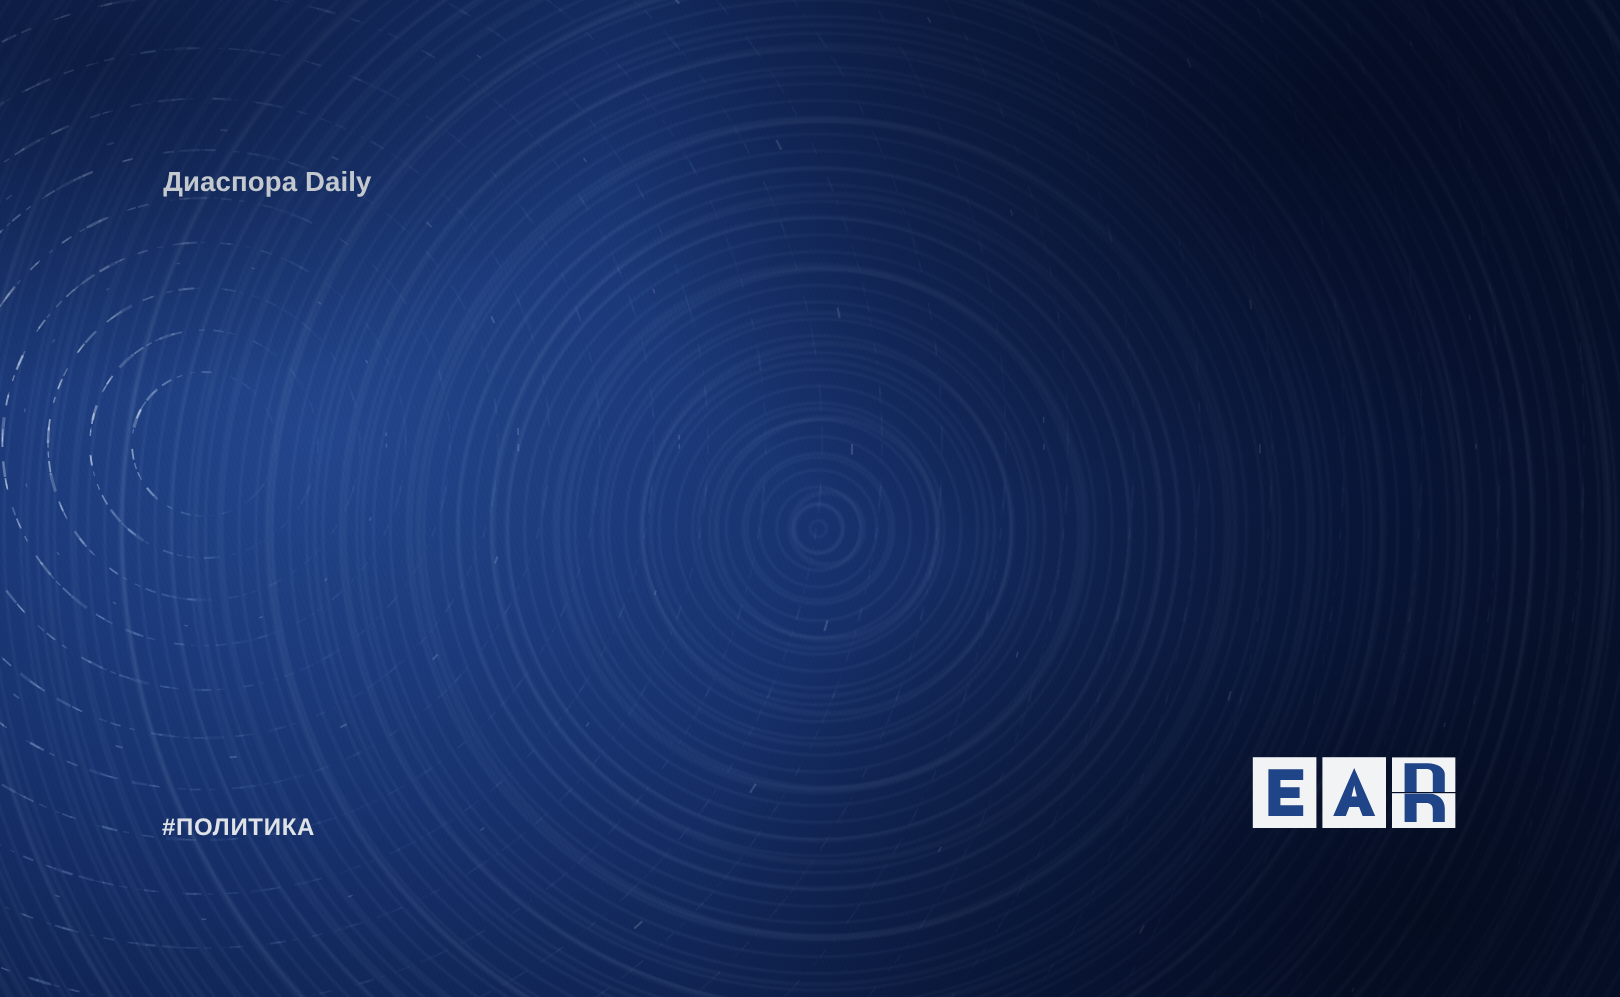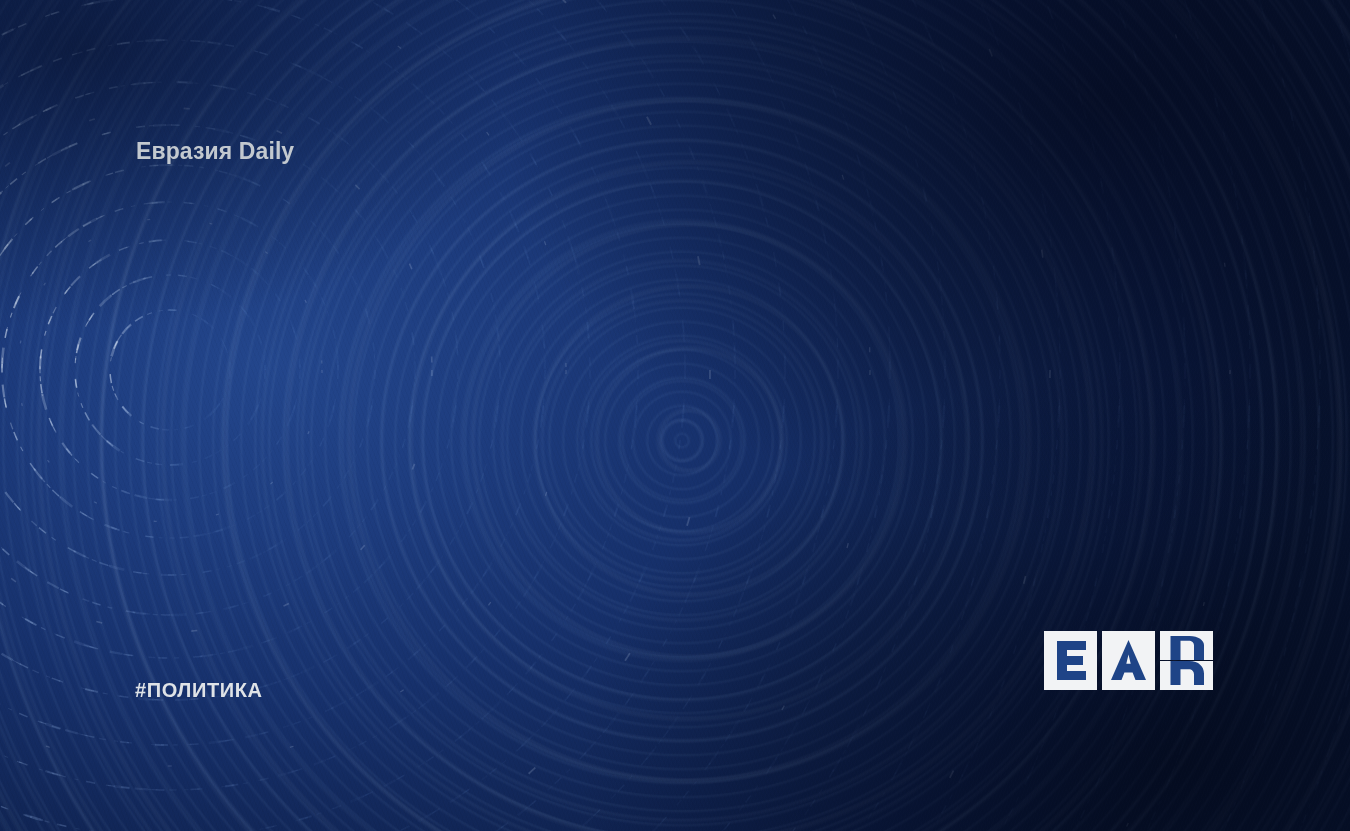--- a/index.html
+++ b/index.html
@@ -233,21 +233,21 @@
         <circle cx="170" cy="370" r="1060" stroke-width="1.2" stroke-dasharray="4 230"></circle>
       </g>
     </svg>
   </div>
 
   <div class="bg-vignette"></div>
   <div class="grain"></div>
 
   <div class="content">
 
-    <div class="source-label">Евразия Daily</div>
+    <div class="source-label">Диаспора Daily</div>
 
 
     <div class="tag">#ПОЛИТИКА</div>
 
     <div class="logo">
 
       <div class="logo-tile">
         <svg width="53" height="59" viewBox="0 0 53 59" xmlns="http://www.w3.org/2000/svg">
           <path d="M13 10 H42 V19 H23 V25 H39 V34 H23 V40 H42 V49 H13 Z" fill="#1f4487"></path>
         </svg>

